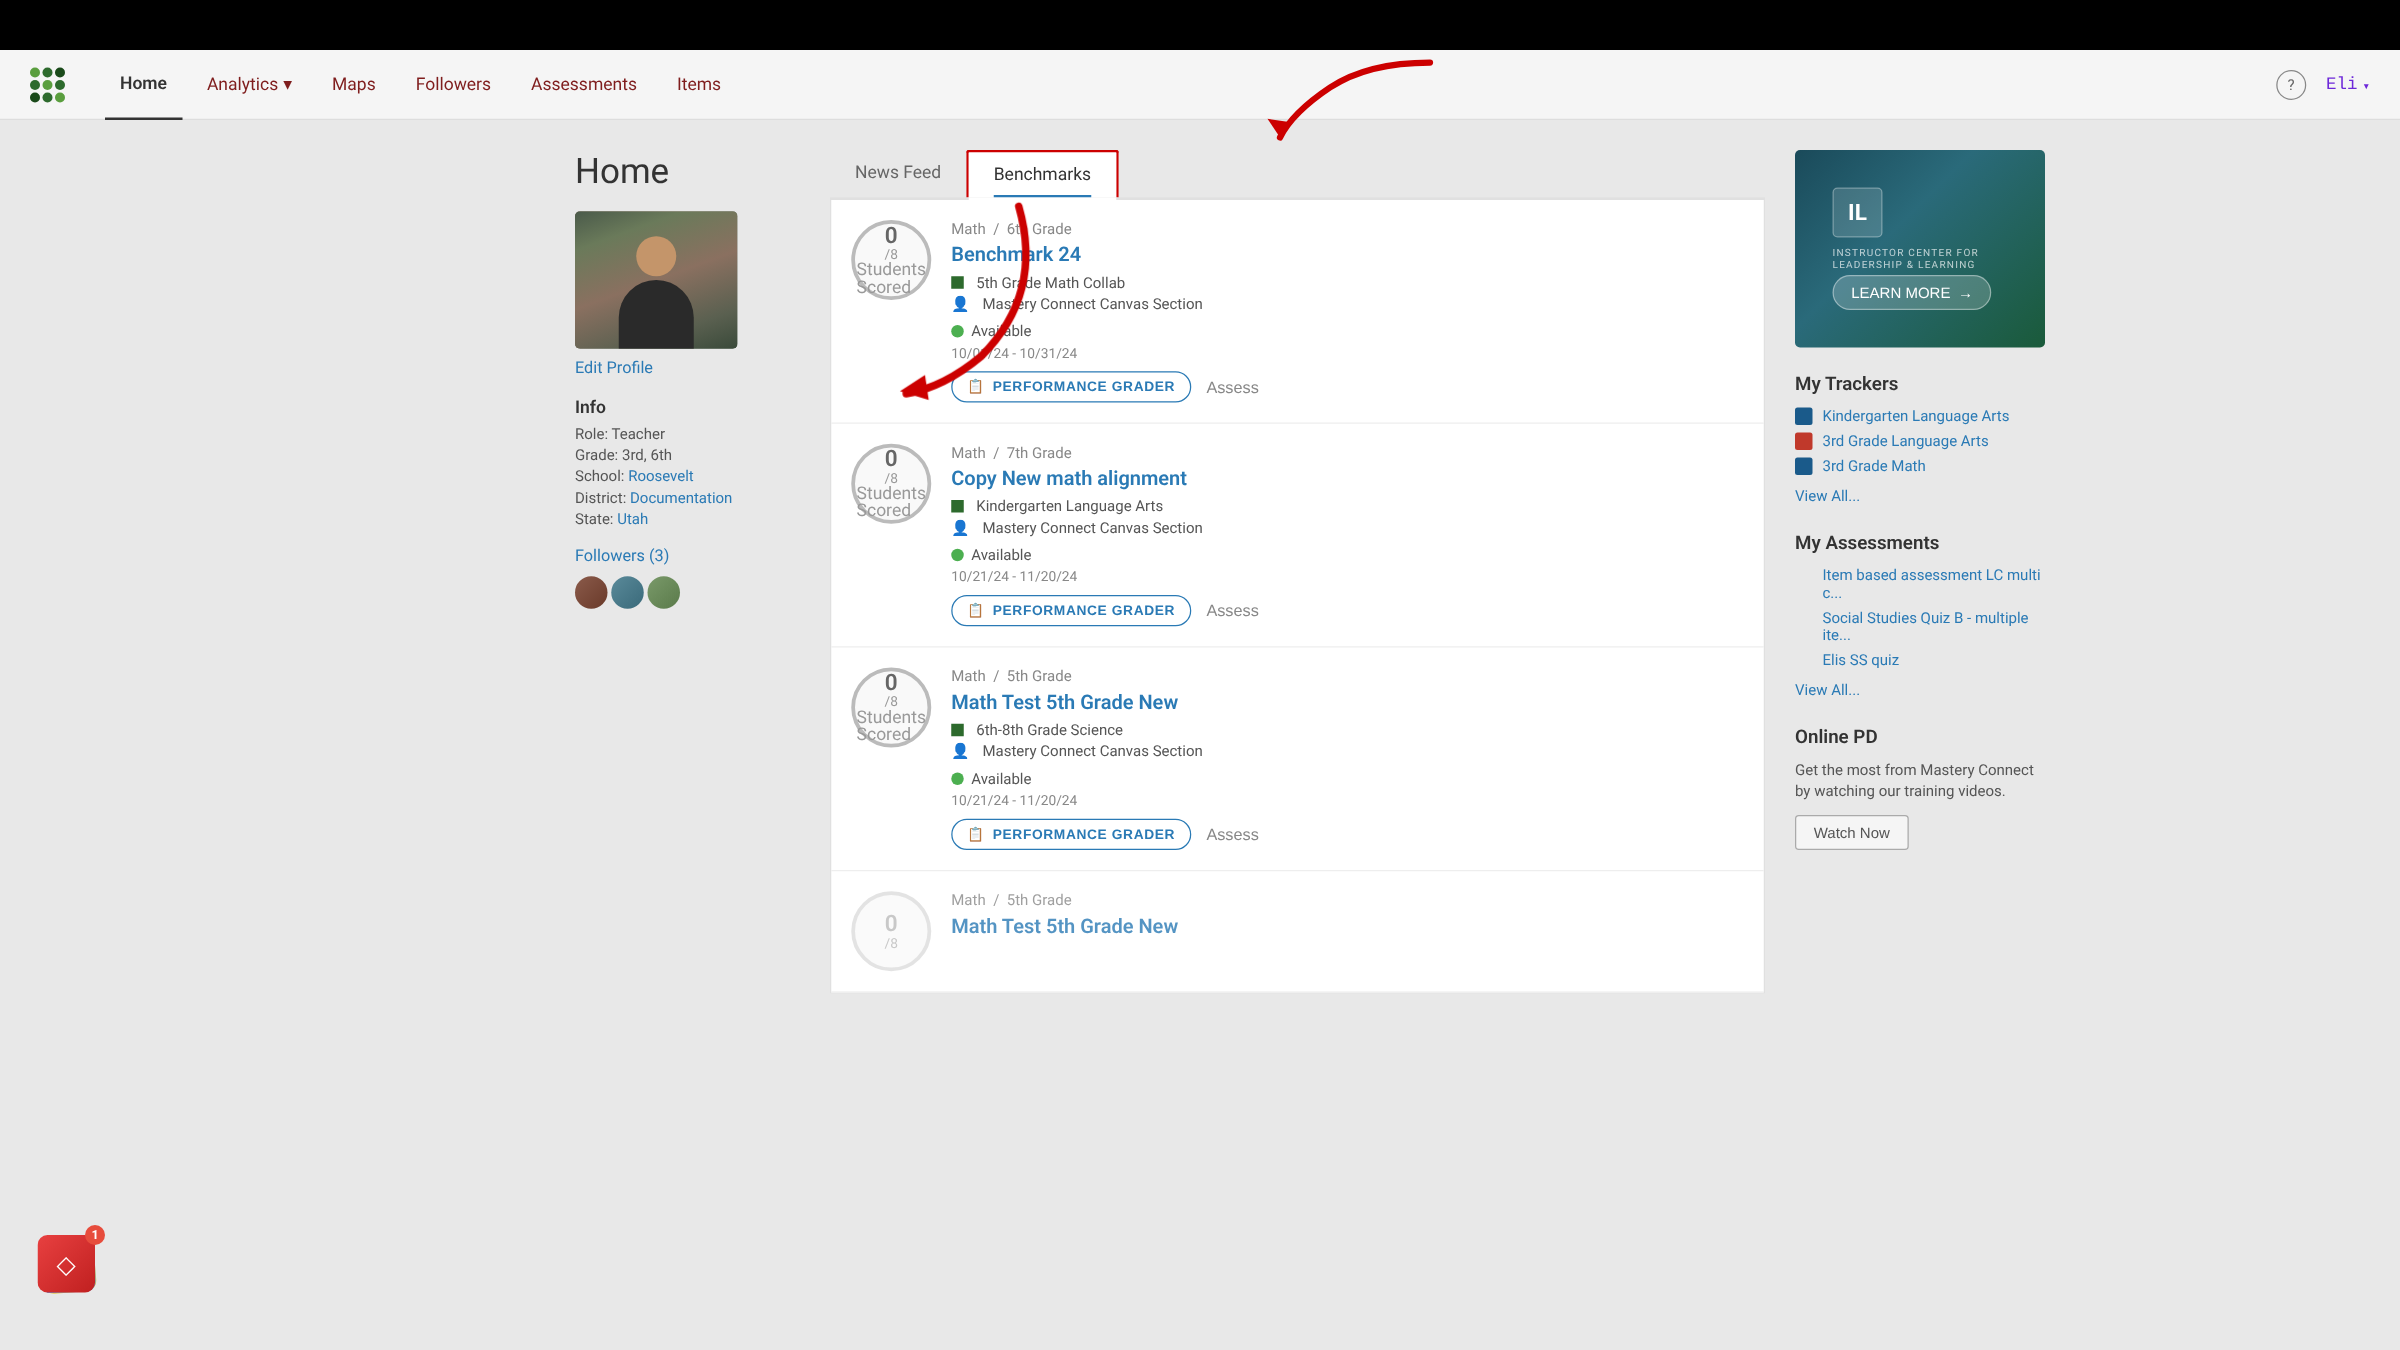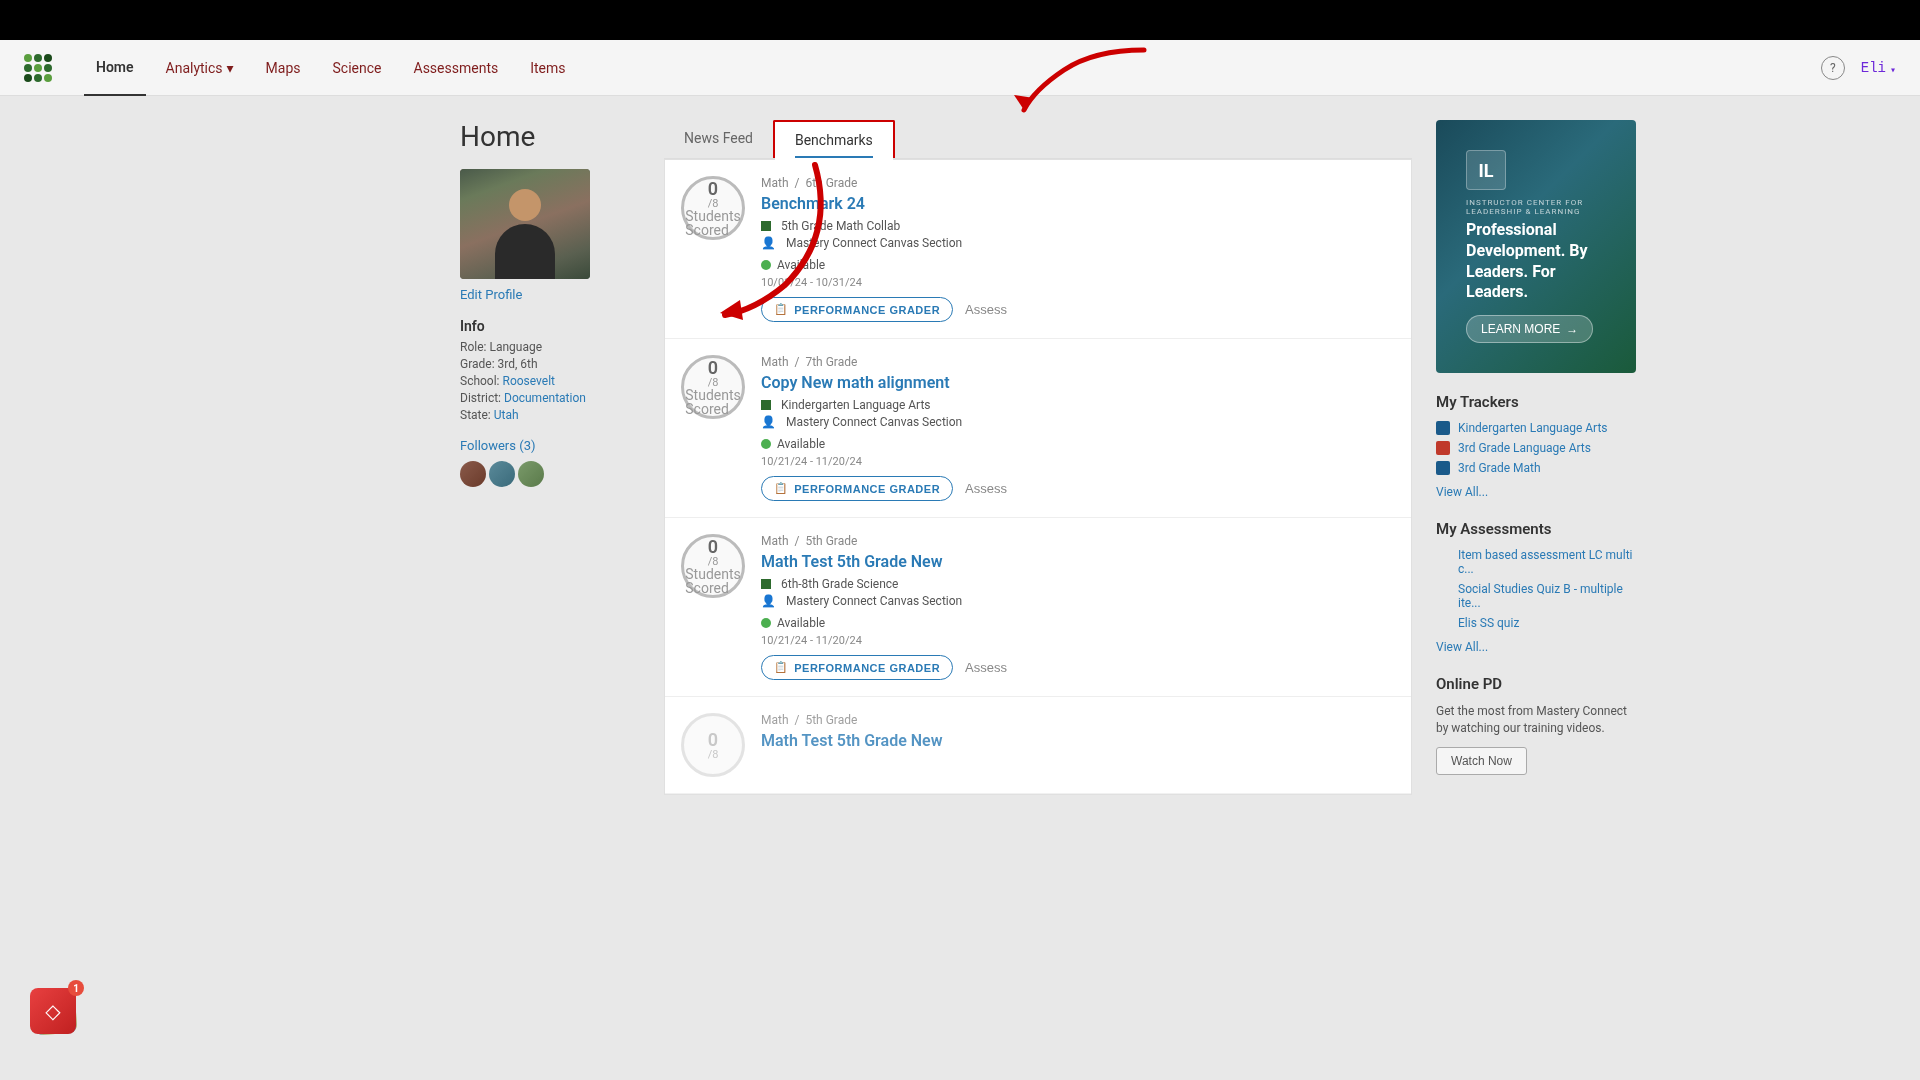--- a/index.html
+++ b/index.html
@@ -341,21 +341,21 @@
       <div class="logo-dot"></div>
     </div>
   </div>
   <div class="nav-items">
     <a class="nav-item home">Home</a>
     <a class="nav-item">
       <span>Analytics</span>
       <span>▾</span>
     </a>
     <a class="nav-item">Maps</a>
-    <a class="nav-item">Science</a>
+    <a class="nav-item">Followers</a>
     <a class="nav-item">Assessments</a>
     <a class="nav-item">Items</a>
   </div>
   <div class="nav-right">
     <div class="help-icon">?</div>
     <div class="user-menu">
       <span>Eli</span>
       <span class="chevron-down">▾</span>
     </div>
   </div>
@@ -377,21 +377,21 @@
           </div>
         </div>
       </div>
     </div>
     <a class="edit-profile">Edit Profile</a>
 
     <div class="info-section">
       <div class="info-title">Info</div>
       <div class="info-row">
         <span>Role:</span>
-        <span>Language</span>
+        <span>Teacher</span>
       </div>
       <div class="info-row">
         <span>Grade:</span>
         <span>3rd, 6th</span>
       </div>
       <div class="info-row">
         <span>School: </span>
         <a class="info-link">Roosevelt</a>
       </div>
       <div class="info-row">
@@ -567,21 +567,20 @@
         </div>
       </div>
     </div>
   </div>
 
   <div class="right-sidebar">
 
     <div class="ad-banner">
       <div class="ad-logo">IL</div>
       <div class="ad-label">INSTRUCTOR CENTER FOR LEADERSHIP &amp; LEARNING</div>
-      <div class="ad-title">Professional Development. By Leaders. For Leaders.</div>
       <button class="ad-learn-more">
         <span>LEARN MORE</span>
         <span>→</span>
       </button>
     </div>
 
     <div class="sidebar-section">
       <div class="sidebar-section-title">My Trackers</div>
       <div class="tracker-item">
         <div class="tracker-color" style="background:#1a5a8a;"></div>

